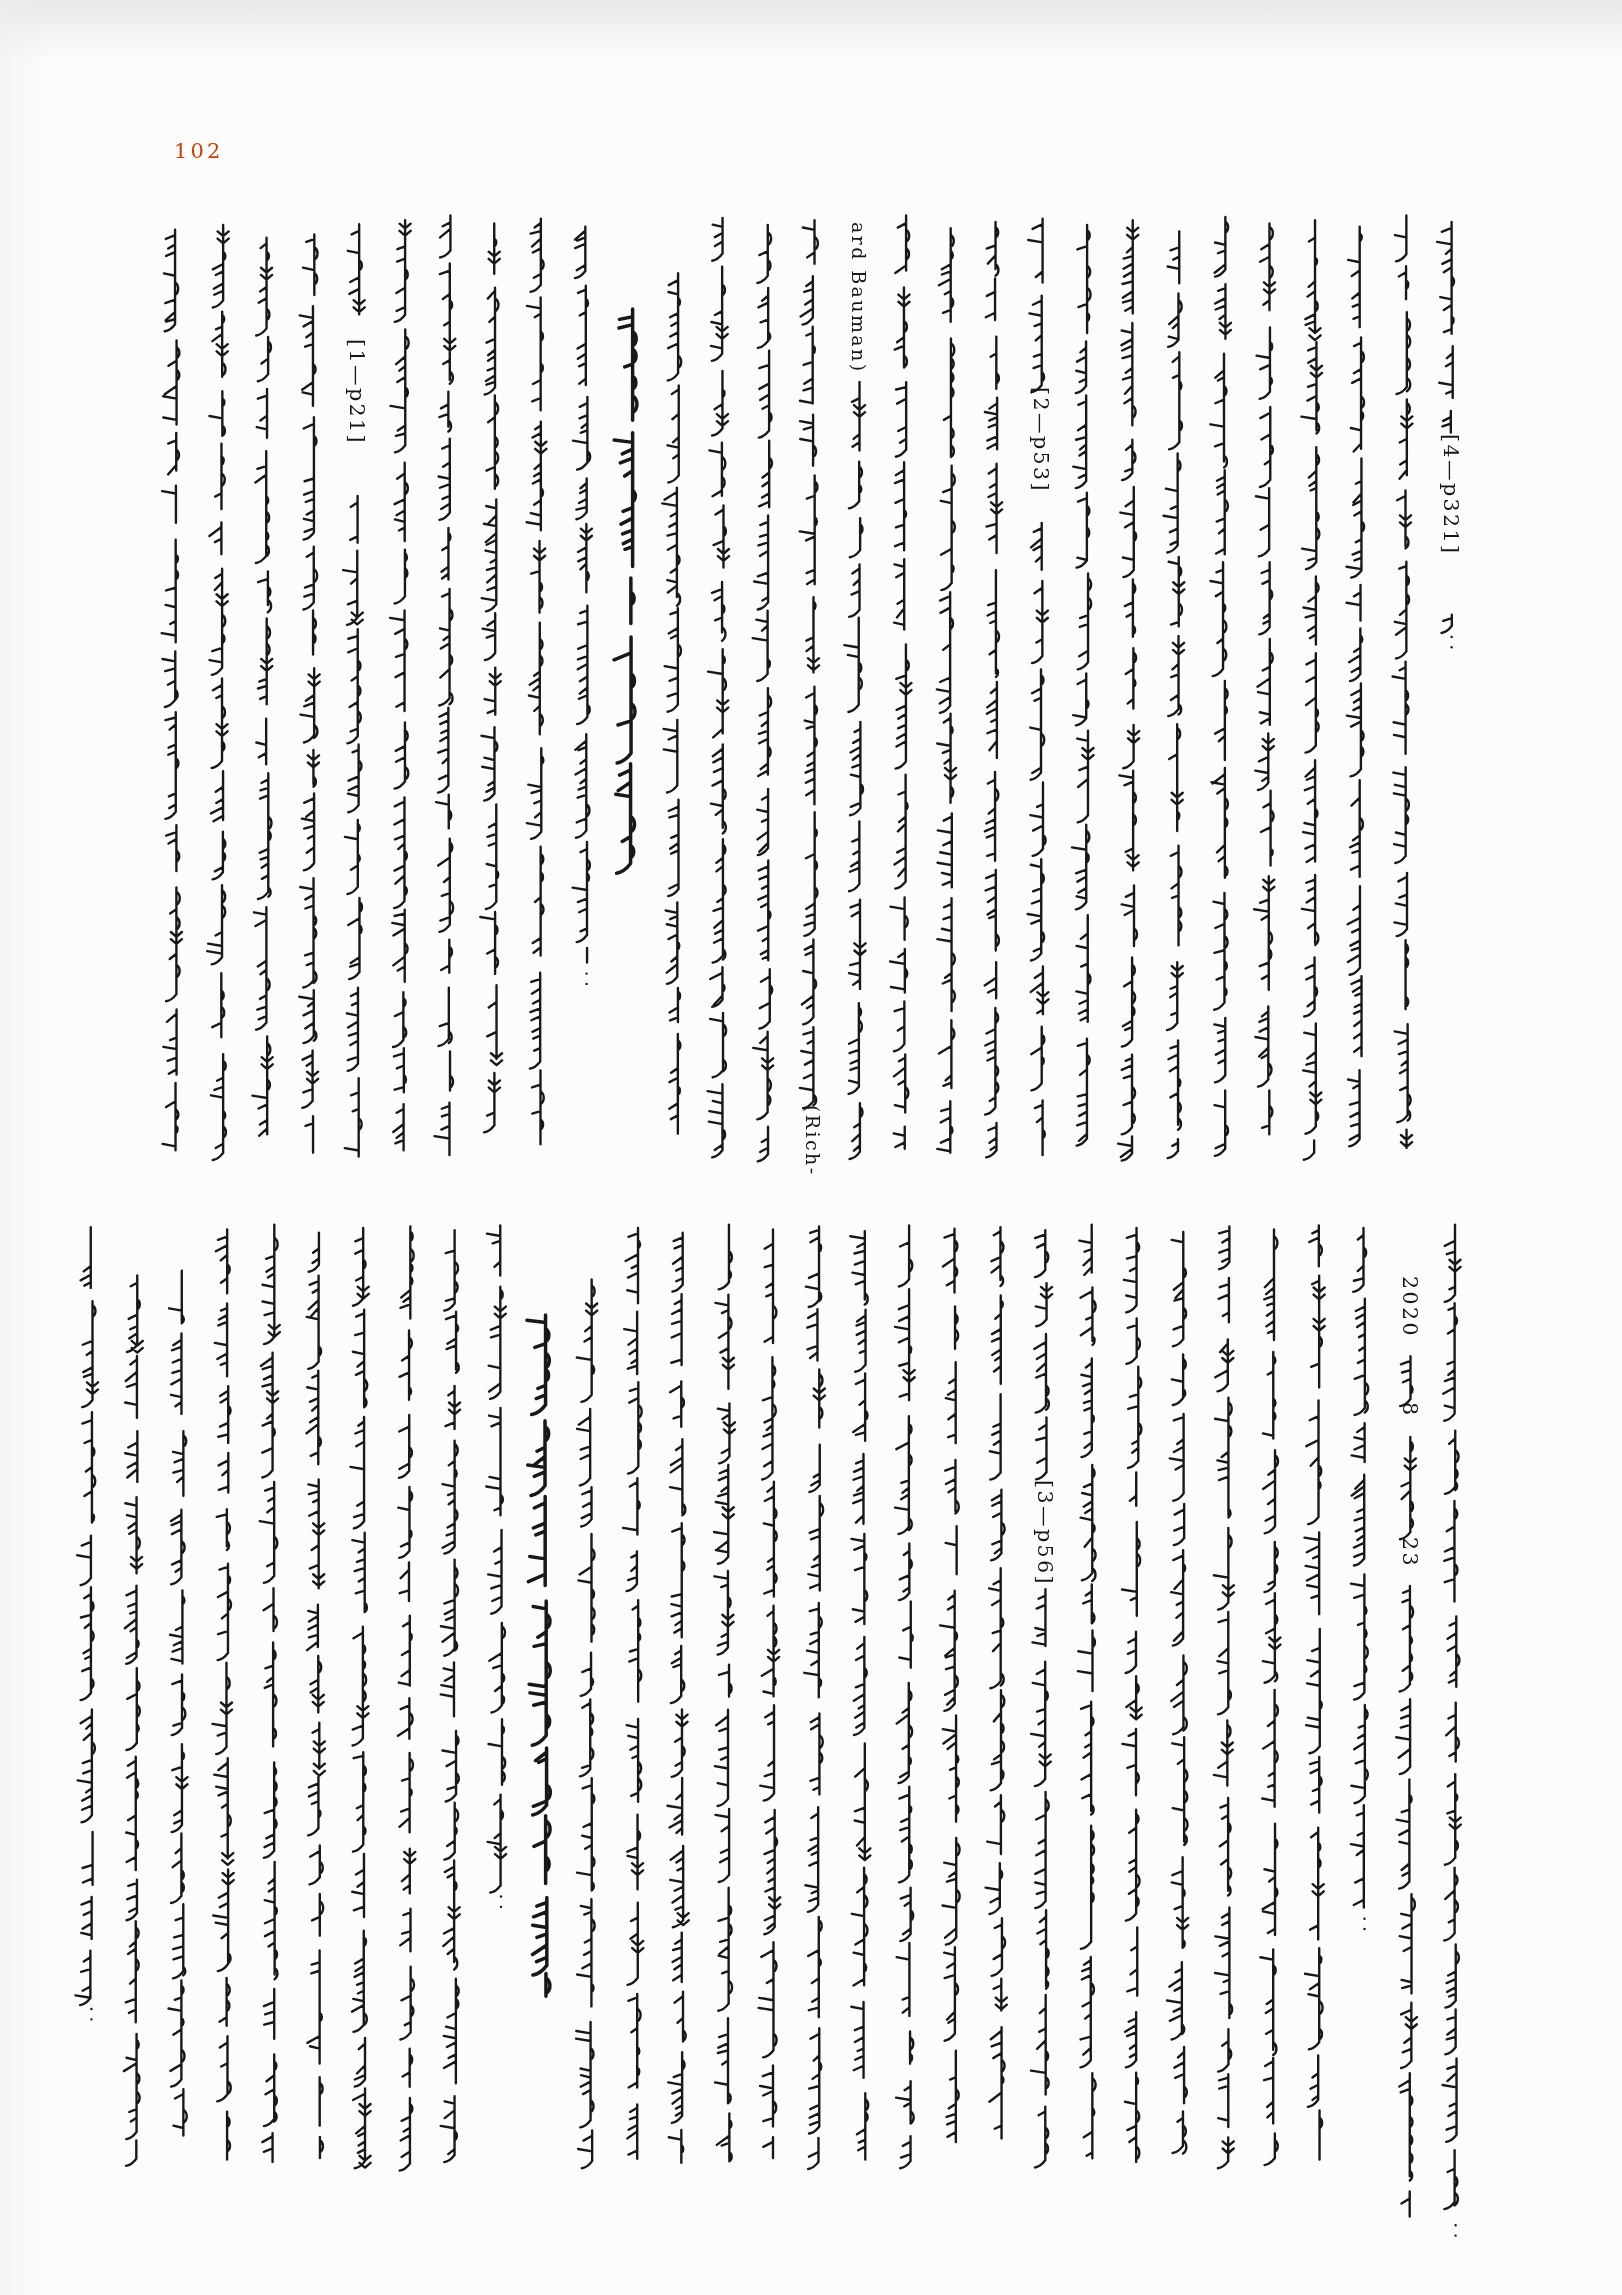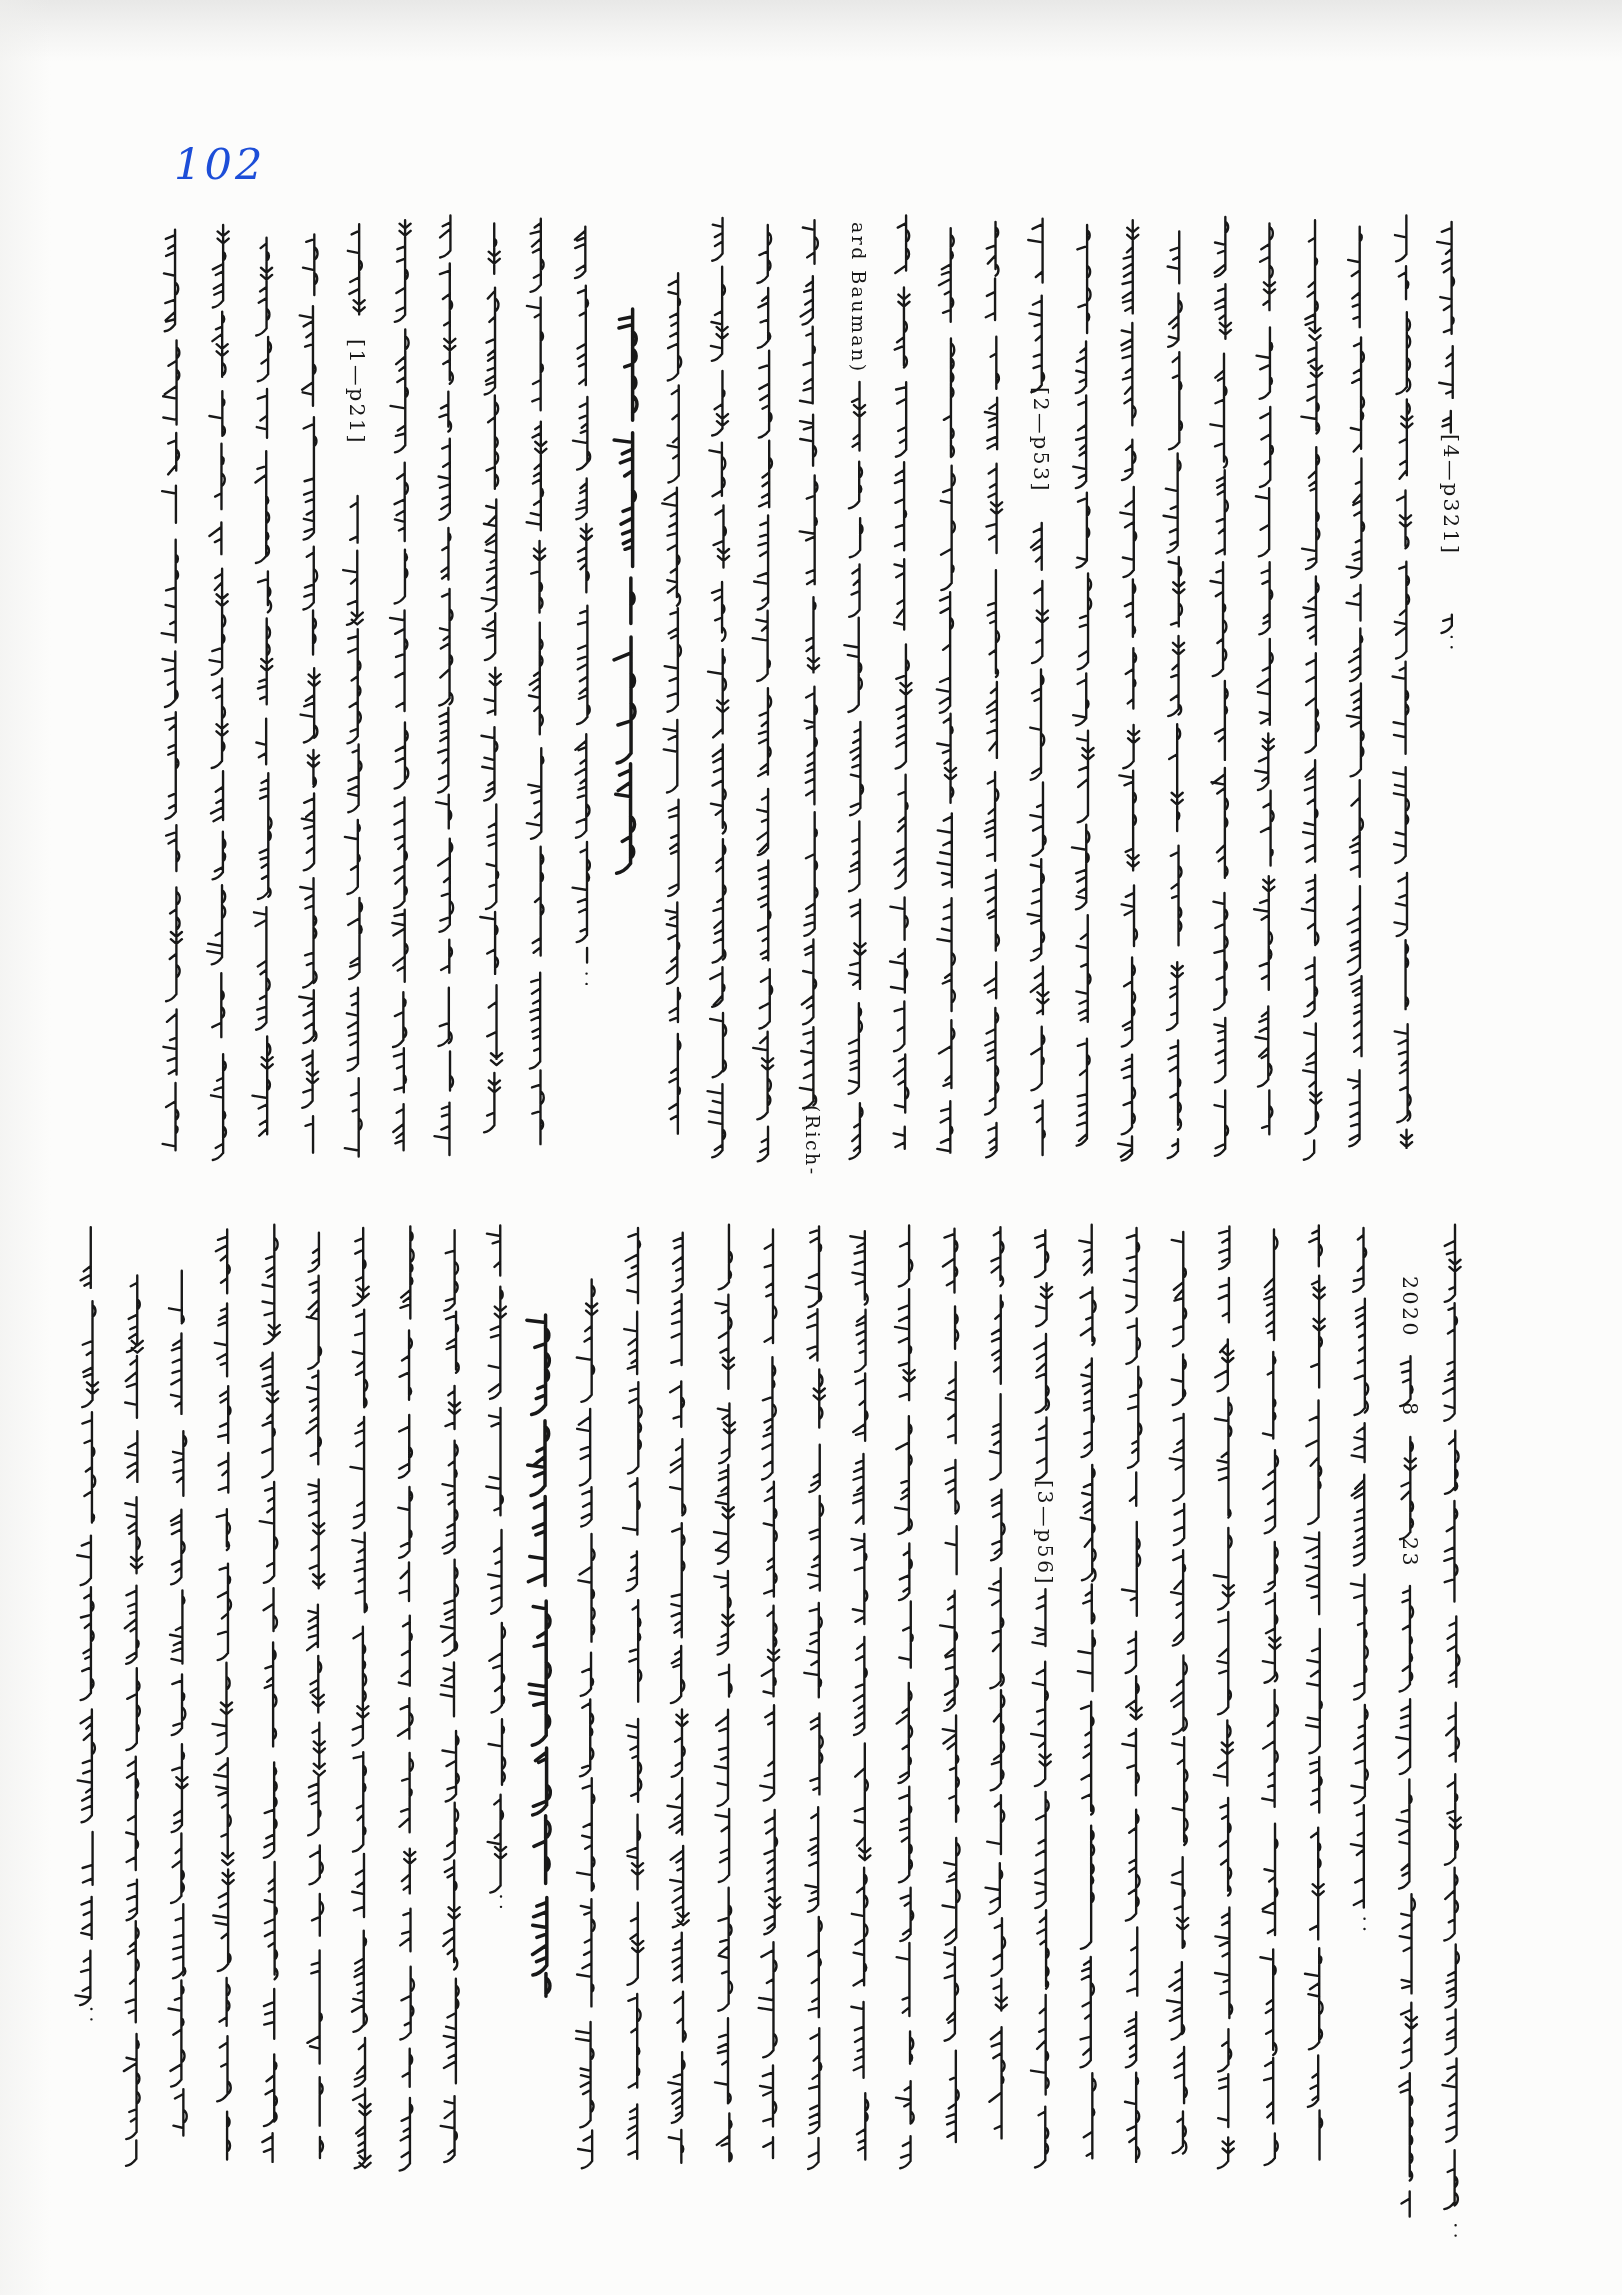--- a/index.html
+++ b/index.html
@@ -12,23 +12,22 @@
   .scan-edge-top{
     position:absolute;top:0;left:0;right:0;height:62px;
     background:linear-gradient(180deg,#e8e8e7 0%,#f4f4f3 55%,#fcfcfb 100%);
   }
   .scan-edge-left{
     position:absolute;top:0;left:0;bottom:0;width:51px;opacity:.55;
     background:linear-gradient(90deg,#eeeeec 0%,rgba(252,252,251,0) 100%);
   }
   .page-number{
     position:absolute;left:174px;top:139px;
-    font-size:43px;letter-spacing:3.2px;color:#1d4ed8;
+    font-size:21px;letter-spacing:3.2px;color:#c2410c;
     font-family:"DejaVu Serif", serif;
-    font-style:italic;
   }
   svg.script-layer{position:absolute;left:0;top:0;}
   .frag{
     position:absolute;display:inline-block;
     writing-mode:vertical-rl;text-orientation:mixed;
     font-family:"DejaVu Serif", serif;color:#171717;
     letter-spacing:2.4px;white-space:nowrap;
   }
 </style>
 </head>

